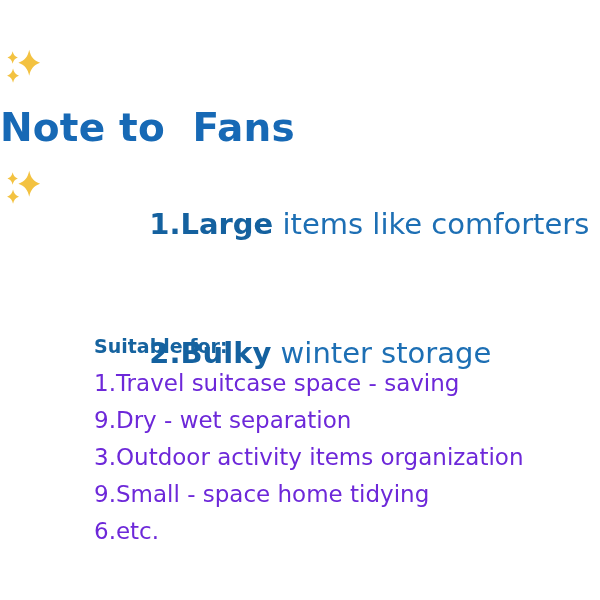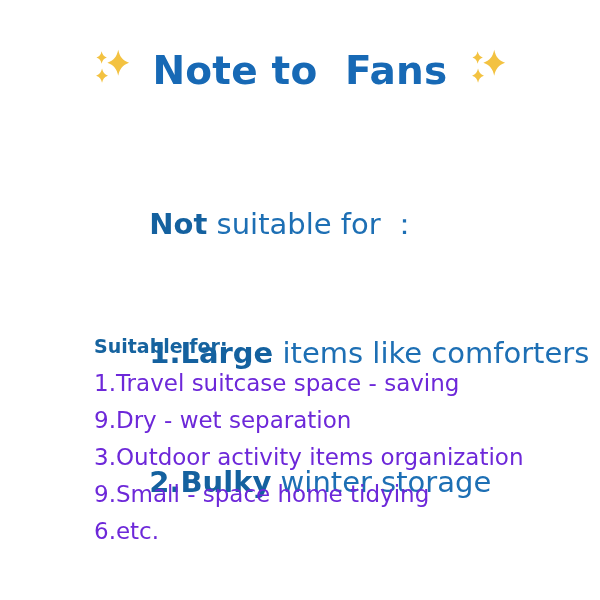--- a/index.html
+++ b/index.html
@@ -23,23 +23,24 @@
     background: #ffffff;
   }
 
   
   .title-row {
     position: absolute;
     left: 0;
     top: 44px;
     width: 600px;
     display: flex;
-    align-items: flex-end;
+    align-items: flex-start;
     justify-content: center;
     gap: 18px;
+    flex-direction: column;
   }
   .title-text {
     font-size: 39px;
     font-weight: 700;
     color: #1769b5;
     letter-spacing: 0.2px;
     white-space: pre;
     line-height: 1;
   }
   .sparkle {
@@ -105,23 +106,20 @@
     <svg class="sparkle" viewBox="0 0 48 48" aria-hidden="true">
       <path d="M30.5 6 c1.6 7.4 4.6 11.2 11.3 13.6 -6.7 2.4 -9.7 6.2 -11.3 13.6 -1.6 -7.4 -4.6 -11.2 -11.3 -13.6 6.7 -2.4 9.7 -6.2 11.3 -13.6 z" fill="#f3c241"></path>
       <path d="M13.2 7.5 c0.8 3.6 2.2 5.4 5.4 6.6 -3.2 1.2 -4.6 3 -5.4 6.6 -0.8 -3.6 -2.2 -5.4 -5.4 -6.6 3.2 -1.2 4.6 -3 5.4 -6.6 z" fill="#f3c241"></path>
       <path d="M13.6 25.5 c0.9 4.1 2.5 6.2 6.2 7.5 -3.7 1.3 -5.3 3.4 -6.2 7.5 -0.9 -4.1 -2.5 -6.2 -6.2 -7.5 3.7 -1.3 5.3 -3.4 6.2 -7.5 z" fill="#f3c241"></path>
     </svg>
 
   </div>
 
   <div class="block-not">
 
-    <div class="not-line">
-      <span class="b">Not</span><span> suitable for ：</span>
-    </div>
 
     <div class="not-line">
       <span class="b">1.Large</span><span> items like comforters</span>
     </div>
 
     <div class="not-line">
       <span class="b">2.Bulky</span><span> winter storage</span>
     </div>
 
   </div>

